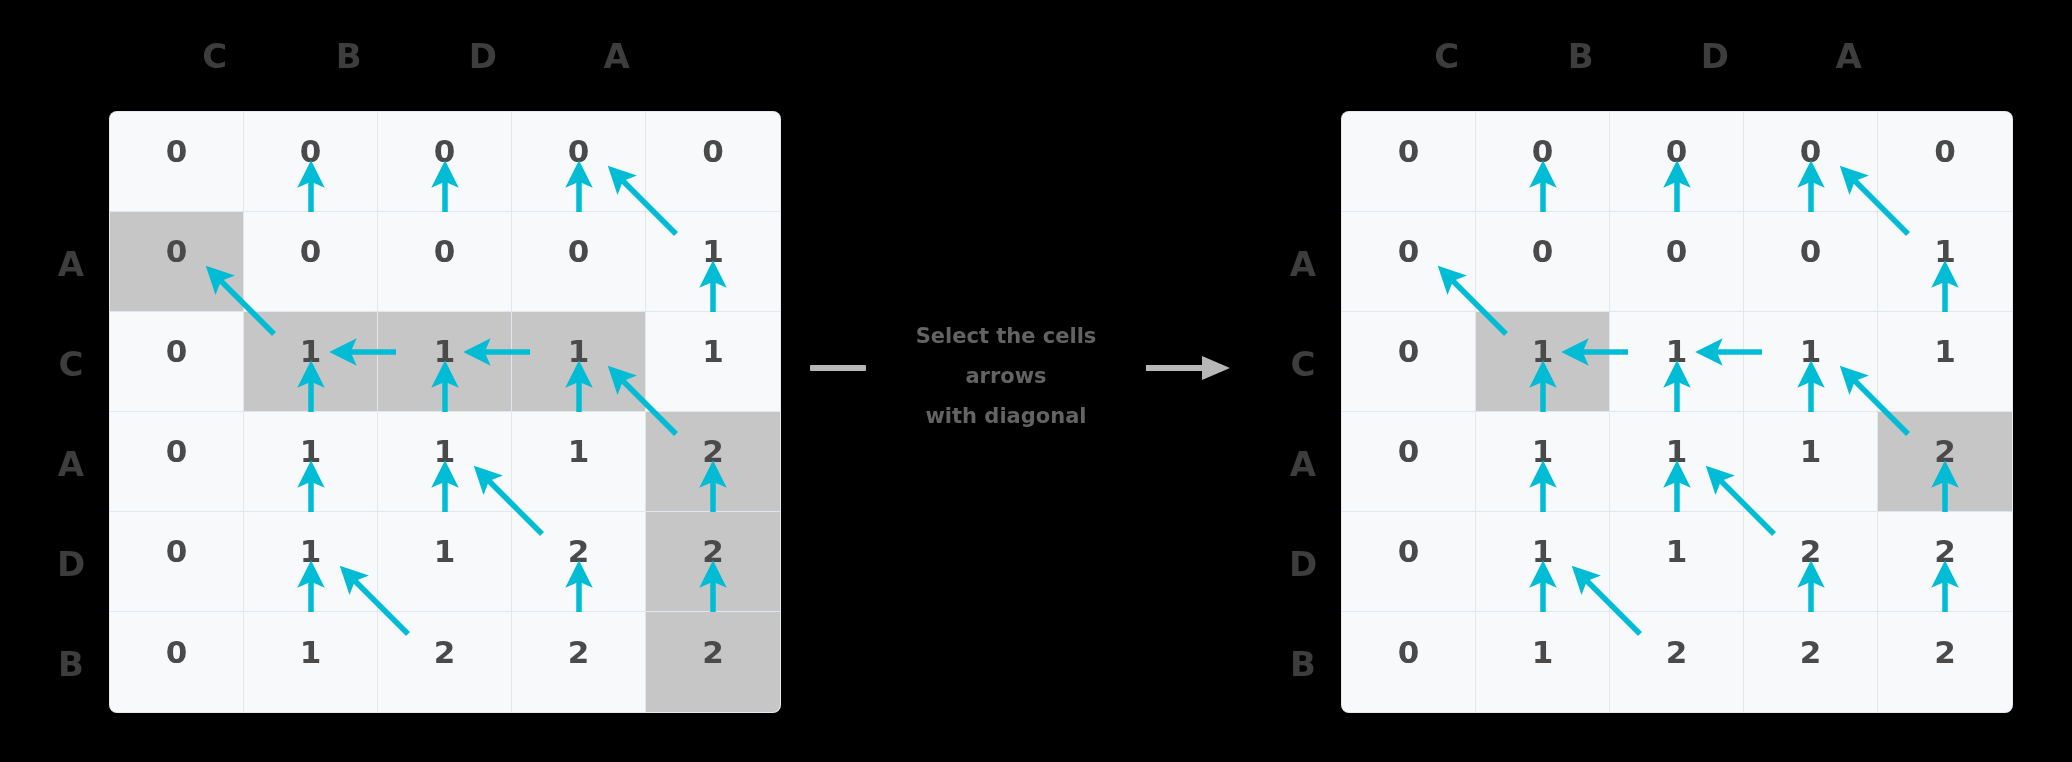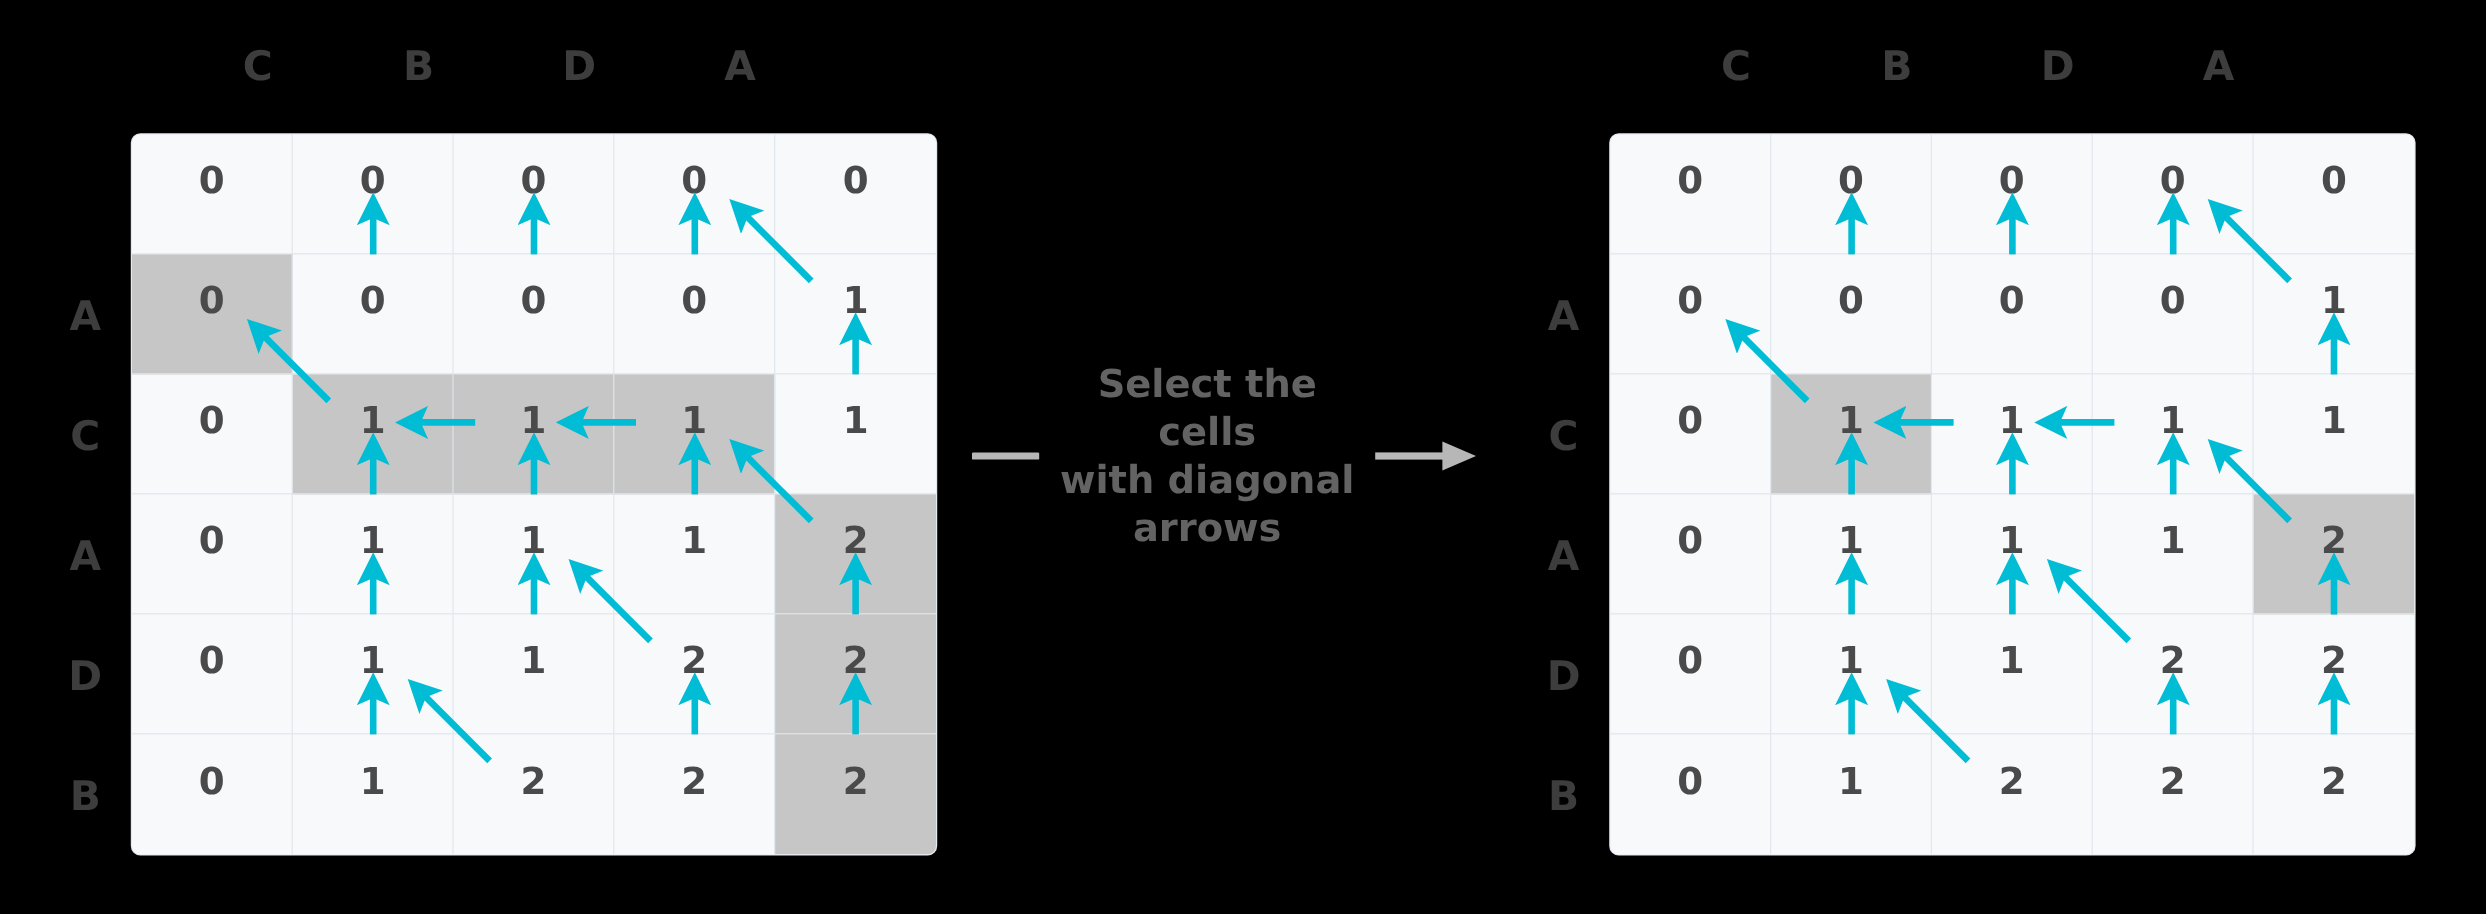--- a/index.html
+++ b/index.html
@@ -50,21 +50,21 @@
   
   .arrows{position:absolute;left:110px;top:112px;width:670px;height:600px;pointer-events:none;}
   .arrows svg{position:absolute;left:0;top:0;width:670px;height:600px;overflow:visible;}
 
   
   #caption-block{position:absolute;left:810px;top:300px;width:420px;
     display:flex;align-items:center;justify-content:center;}
   .capline{width:56px;height:6px;background:#b7b7b7;border-radius:1px;flex:none;}
   .captext{
     flex:1;text-align:center;color:#636363;
-    font-size:32px;font-weight:bold;line-height:40px;padding:0 8px;
+    font-size:21px;font-weight:bold;line-height:40px;padding:0 8px;margin-top:16px;
   }
   .caparrow{position:relative;width:84px;height:24px;flex:none;}
   .caparrow .shaft{position:absolute;left:0;top:9px;width:58px;height:6px;background:#b7b7b7;}
   .caparrow .head{position:absolute;right:0;top:0;width:0;height:0;
     border-top:12px solid transparent;border-bottom:12px solid transparent;
     border-left:28px solid #b7b7b7;}
 </style>
 </head>
 <body>
 
@@ -216,22 +216,22 @@
           <line x1="432" y1="422" x2="370" y2="360" stroke="#00bcd4" stroke-width="5.5" stroke-linecap="butt" marker-end="url(#arrows-before-h)"></line>
           <line x1="298" y1="522" x2="236" y2="460" stroke="#00bcd4" stroke-width="5.5" stroke-linecap="butt" marker-end="url(#arrows-before-h)"></line>
         </svg>
       </div>
   </div>
 
   <div id="caption-block">
     <div class="capline"></div>
     <div class="captext">
       <div>Select the cells</div>
+      <div>arrows</div>
       <div>with diagonal</div>
-      <div>arrows</div>
     </div>
     <div class="caparrow">
       <div class="shaft"></div>
       <div class="head"></div>
     </div>
   </div>
 
   <div class="tblock" id="right-block">
     <div class="collabels">
       <div class="cl">C</div>

